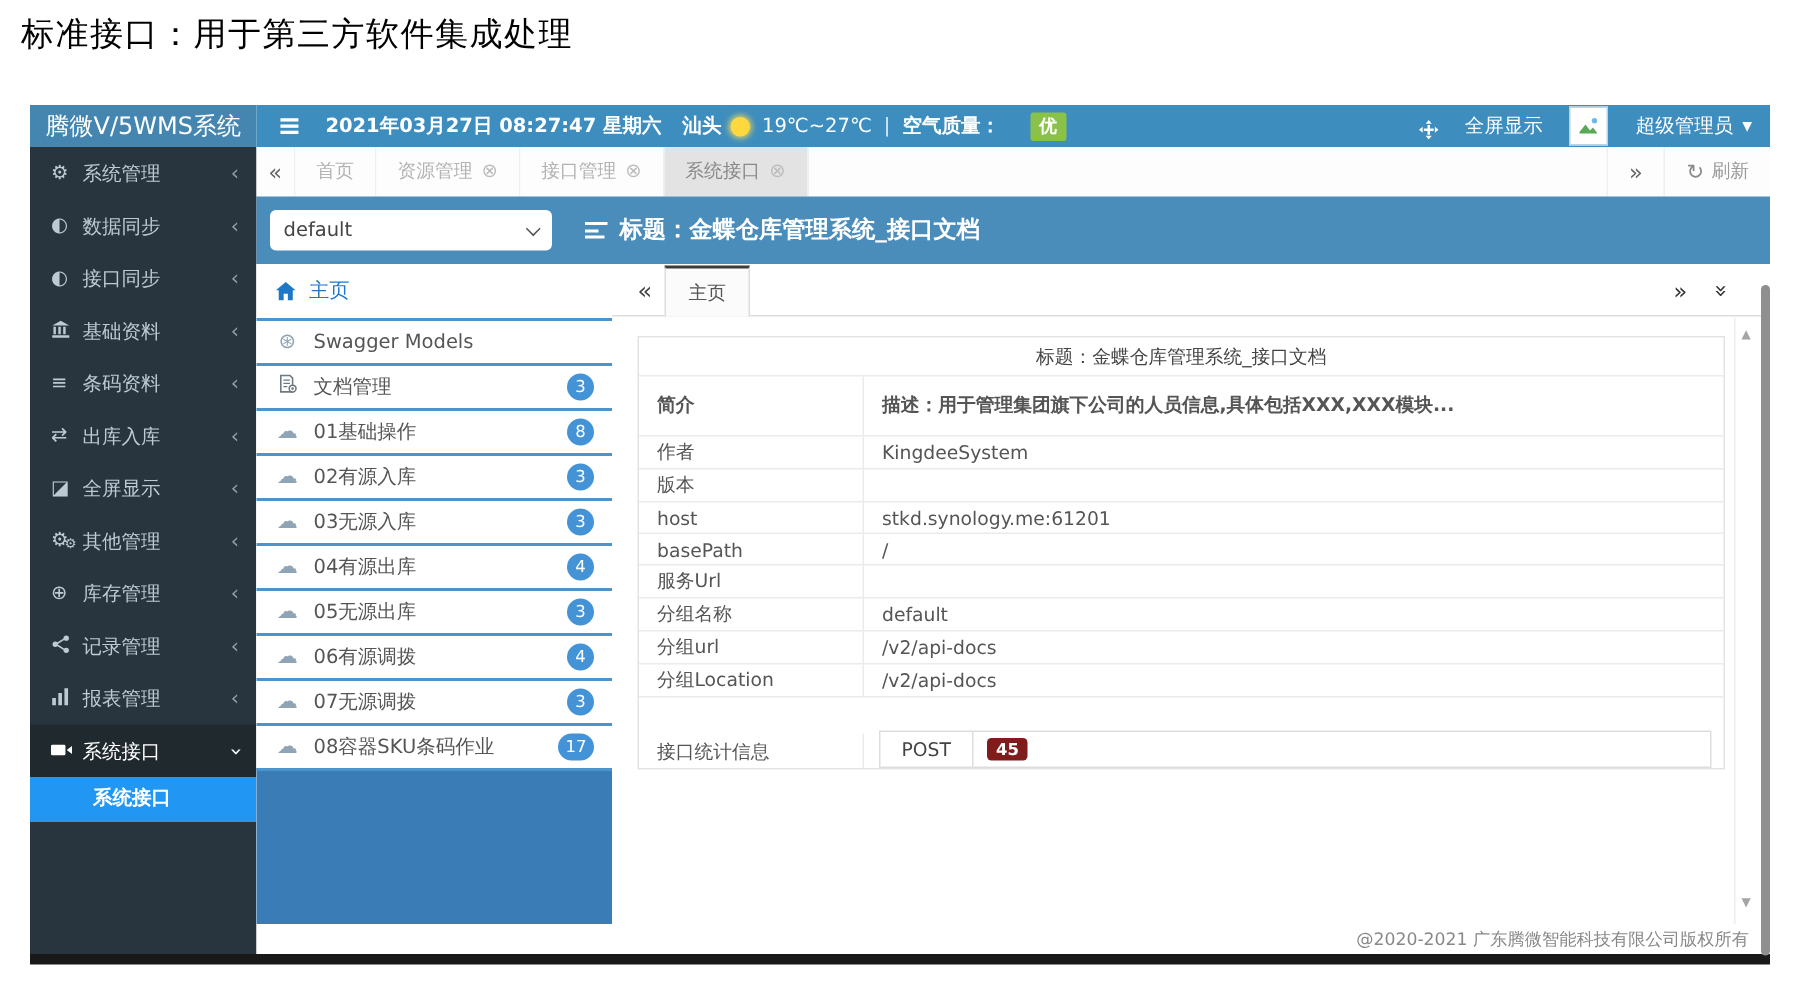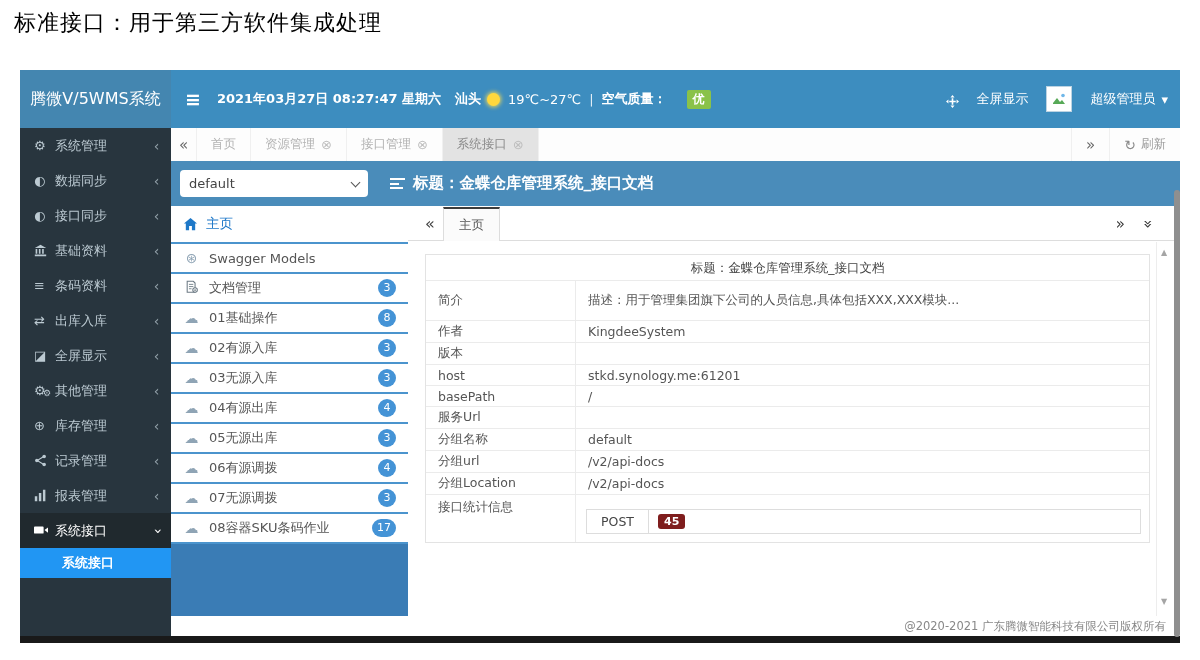--- a/index.html
+++ b/index.html
@@ -5,21 +5,21 @@
   * { margin:0; padding:0; box-sizing:border-box; }
   body { background:#fff; font-family:"DejaVu Sans","Liberation Sans",sans-serif; }
   .page { position:relative; width:1200px; height:660px; background:#fff; overflow:hidden; }
 
   .doc-title { position:absolute; left:14px; top:8px; font-family:"DejaVu Serif","Liberation Serif",serif;
     font-size:22px; font-weight:400; color:#000; letter-spacing:1px; }
 
   .app { position:absolute; left:20px; top:70px; width:1160px; height:573px; display:flex; flex-direction:column; }
 
   
-  .hdr { height:58px; display:flex; flex:none; }
+  .hdr { height:28px; display:flex; flex:none; }
   .logo { width:151px; background:#4486b0; color:#fff; font-size:16px; display:flex; align-items:center; justify-content:center; cursor:pointer; }
   .navbar { flex:1; background:#3d8dbf; color:#fff; display:flex; align-items:center; font-size:13px; position:relative; }
   .hamburger { font-size:19px; font-weight:bold; padding:0 16px 0 14px; cursor:pointer; }
   .nav-date { font-weight:bold; margin-right:14px; }
   .nav-city { font-weight:bold; margin-right:6px; }
   .sun { width:13px; height:13px; border-radius:50%; background:#ffd83d; box-shadow:0 0 4px 1px rgba(255,225,80,.9); margin-right:8px; }
   .nav-temp { margin-right:8px; }
   .nav-sep { margin-right:8px; opacity:.85; }
   .air-label { margin-right:20px;font-weight:bold; }
   .air-badge { background:#8ac249; color:#fff; font-weight:bold; font-size:12px; padding:1px 6px; border-radius:2px; }
@@ -92,22 +92,22 @@
     font-size:12.5px; color:#555; cursor:pointer; }
   .c-right { position:absolute; right:28px; top:0; height:35px; display:flex; align-items:center; gap:18px; color:#333; font-size:15px; }
   .c-right .rot { display:inline-block; transform:rotate(90deg); cursor:pointer; }
   .c-right span { cursor:pointer; }
 
   
   .tbl { position:absolute; left:17px; top:48px; width:725px; border:1px solid #e3e3e3; background:#fff; font-size:12.5px; color:#555; }
   .tbl-header { height:26px; line-height:26px; text-align:center; color:#444; border-bottom:1px solid #ebebeb; }
   .trow { display:flex; border-bottom:1px solid #ebebeb; min-height:21px; }
   .trow:last-child { border-bottom:none; }
-  .trow.tall { min-height:40px; }
-  .trow.stats { min-height:47px; }
+  .trow.tall { min-height:40px;font-weight:bold; }
+  .trow.stats { min-height:47px;align-items:flex-end; }
   .tcell-l { width:150px; flex:none; padding:2px 12px; border-right:1px solid #ebebeb; display:flex; align-items:center; }
   .trow.stats .tcell-l { align-items:flex-start; padding-top:4px; }
   .tcell-v { flex:1; padding:2px 12px; display:flex; align-items:center; }
   .trow.stats .tcell-v { align-items:flex-start; padding:0; }
   .stats-box { margin:14px 10px 0 10px; width:555px; border:1px solid #ddd; display:flex; height:25px; align-items:stretch; }
   .stats-method { width:62px; border-right:1px solid #ddd; display:flex; align-items:center; justify-content:center; color:#444; }
   .stats-count-wrap { display:flex; align-items:center; padding-left:9px; }
   .stats-badge { background:#7f1d1d; color:#fff; font-size:11px; font-weight:bold; border-radius:3px; padding:2px 6px; line-height:1; }
 
   

